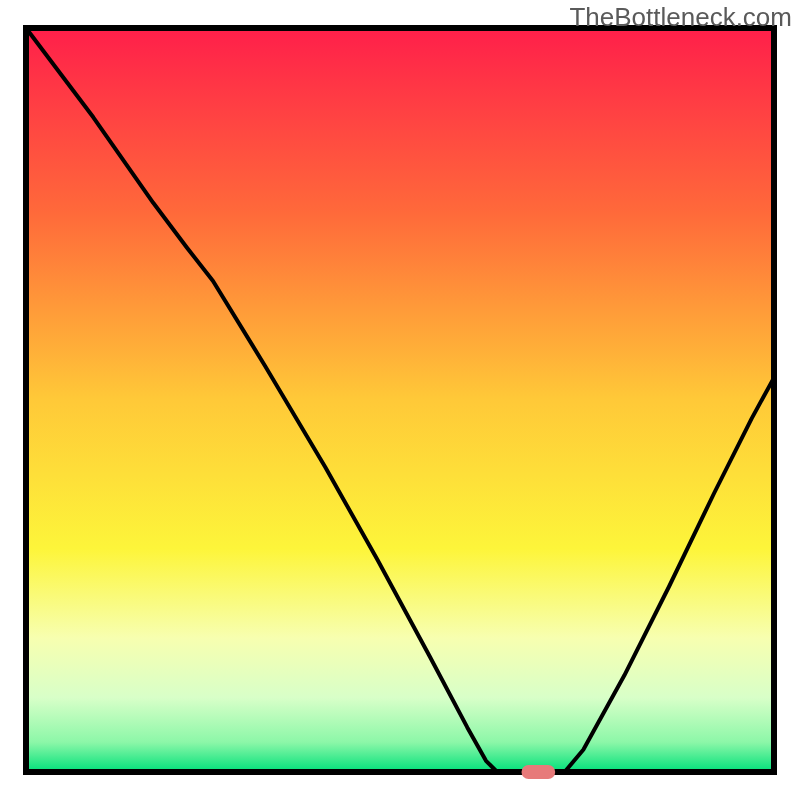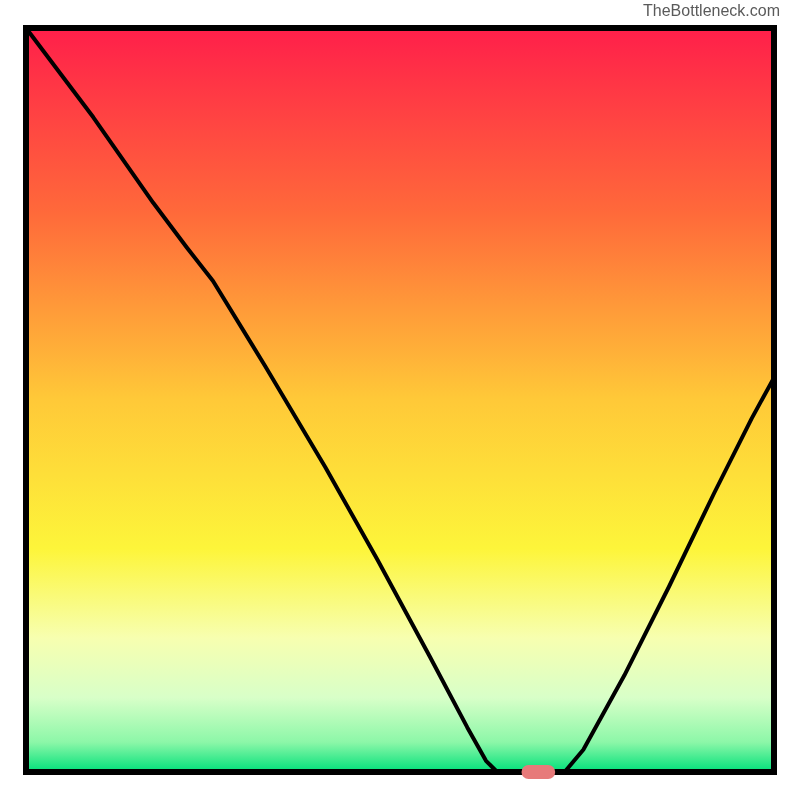--- a/index.html
+++ b/index.html
@@ -11,23 +11,23 @@
     font-family: Arial, Helvetica, sans-serif;
   }
   .wrap {
     position: relative;
     width: 800px;
     height: 800px;
   }
   .watermark {
     position: absolute;
     top: 2px;
-    right: 20px;
+    right: 8px;
     color: #5a5a5a;
-    font-size: 16px;
+    font-size: 26px;
     z-index: 10;
   }
   svg {
     position: absolute;
     left: 0;
     top: 0;
   }
 </style>
 </head>
 <body>

